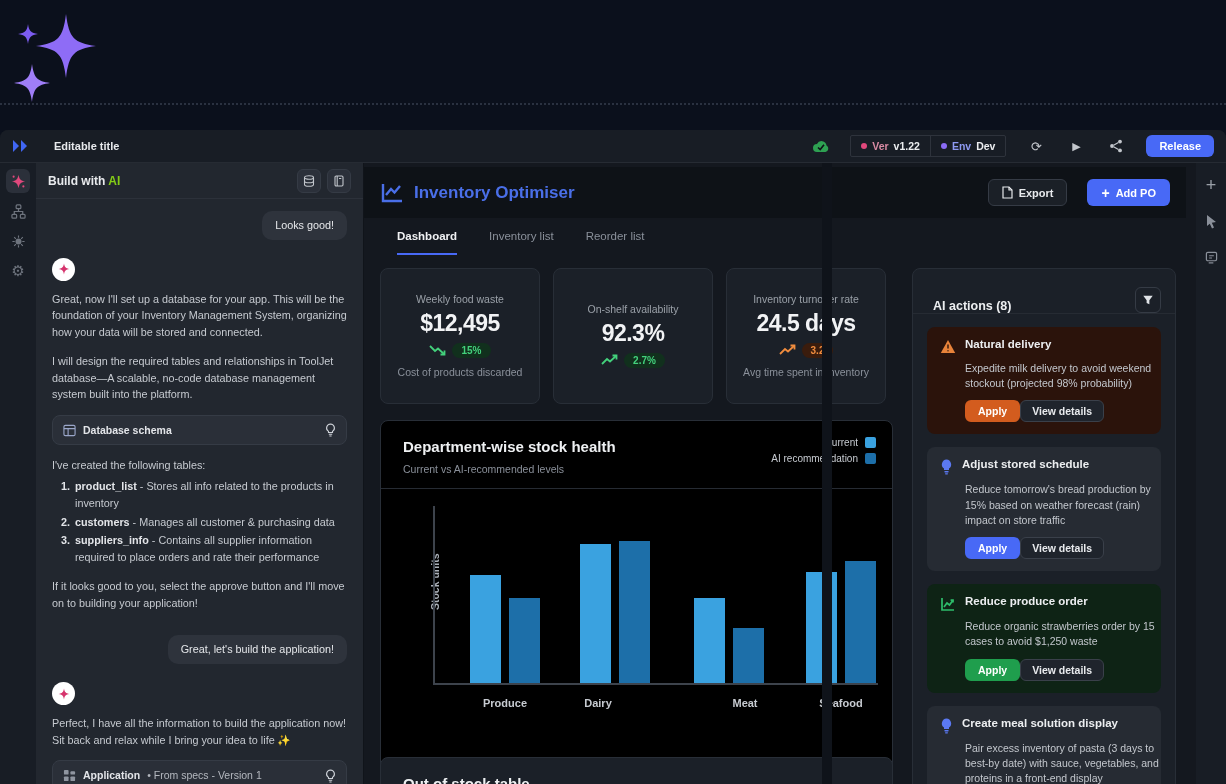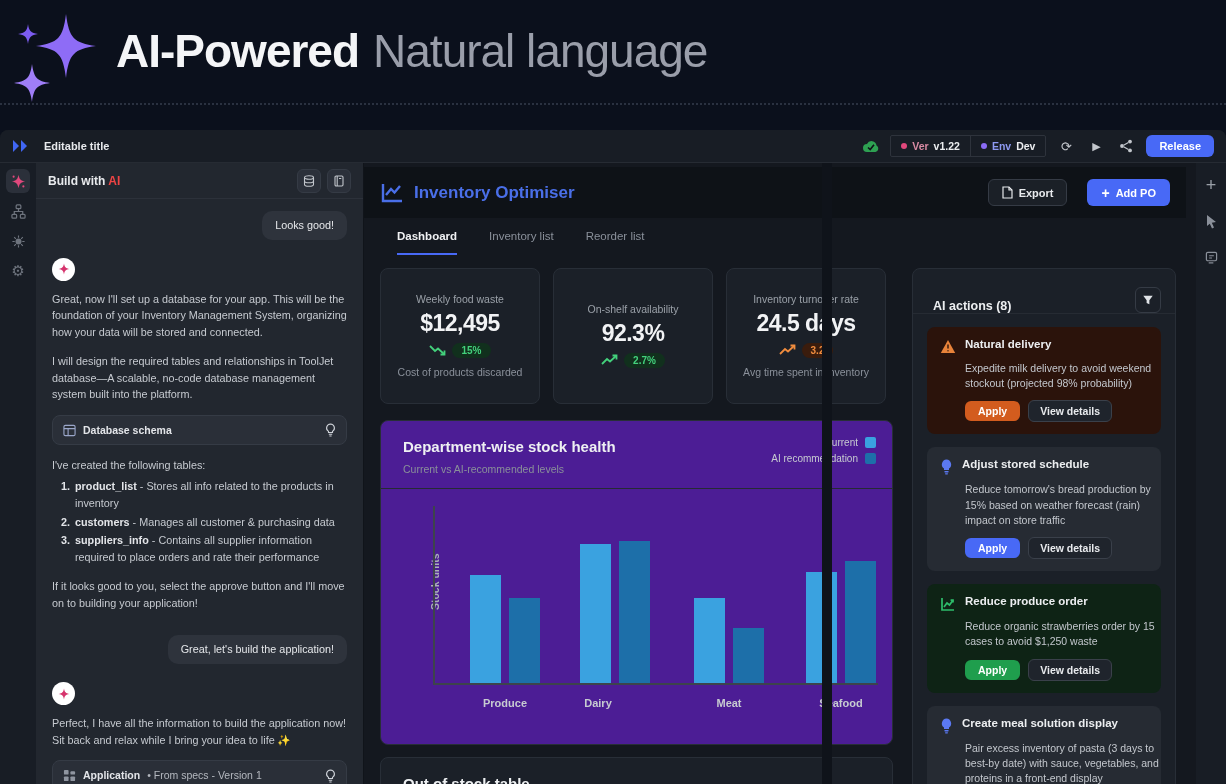--- a/index.html
+++ b/index.html
@@ -12,21 +12,21 @@
   .banner-title { position:absolute; left:116px; top:24px; font-size:46px; letter-spacing:-1px; white-space:nowrap; }
   .b-bold { font-weight:700; color:#f4f5f7; }
   .b-light { font-weight:400; color:#9a9eaa; margin-left:14px; }
   .banner-divider { position:absolute; top:103px; left:0; width:100%; border-top:2px dotted #2a3140; }
 
   
   .app { position:absolute; top:130px; left:0; width:1226px; height:654px; background:#14181f;
          overflow:hidden; border-radius:8px 8px 0 0; }
 
   .appbar { position:absolute; top:0; left:0; width:100%; height:33px; background:#181d25;
-            border-bottom:1px solid #262b33; display:flex; align-items:center; padding:0 12px; gap:10px; }
+            border-bottom:1px solid #262b33; display:flex; align-items:center; padding:0 12px; gap:20px; }
   .appbar-title { font-size:11px; font-weight:700; color:#e8eaed; }
   .spacer { flex:1; }
   .pills { display:flex; border:1px solid #2e333c; border-radius:2px; height:22px; align-items:stretch; }
   .pill { display:flex; align-items:center; gap:5px; padding:0 10px; font-size:10.5px; }
   .pill + .pill { border-left:1px solid #2e333c; }
   .dot { width:6px; height:6px; border-radius:50%; }
   .dot-pink { background:#e0487c; } .dot-purple { background:#8b6cf6; }
   .pill-label-ver { color:#d98aa3; font-weight:600; }
   .pill-label-env { color:#8e9af2; font-weight:600; }
   .pill-value { color:#eceef0; font-weight:700; }
@@ -37,21 +37,21 @@
   .left-rail { position:absolute; top:33px; left:0; width:36px; height:621px; background:#181d25; }
   .rail-icon { width:24px; height:24px; margin:6px auto; display:flex; align-items:center; justify-content:center;
                color:#6e747e; border-radius:6px; font-size:15px; }
   .rail-icon.active { background:#2b303a; }
 
   
   .chat-panel { position:absolute; top:33px; left:36px; width:328px; height:621px; background:#22272f;
                 border-right:1px solid #10141a; overflow:hidden; }
   .chat-header { height:36px; border-bottom:1px solid #2c313a; display:flex; align-items:center; padding:0 12px; }
   .chat-title { font-size:12px; font-weight:700; color:#e8eaed; }
-  .chat-title .ai { color:#ef4444; font-weight:700; }
+  .chat-title .ai { color:#84cc16; font-weight:700; }
   .hdr-btns { margin-left:auto; display:flex; gap:6px; }
   .hdr-btn { width:24px; height:24px; background:#2b303a; border:1px solid #353b45; border-radius:6px;
              display:flex; align-items:center; justify-content:center; cursor:pointer; }
   .chat-body { padding:12px 16px; font-size:10.8px; line-height:1.55; color:#c6cad0; }
   .bubble { background:#2e333c; color:#e5e7ea; border-radius:10px; padding:6px 13px; width:max-content;
             margin-left:auto; margin-bottom:18px; font-size:10.8px; }
   .avatar { width:23px; height:23px; background:#fff; border-radius:50%; display:flex; align-items:center;
             justify-content:center; margin-bottom:10px; }
   .msg { margin-bottom:12px; }
   .tool-card { background:#2a2f38; border:1px solid #353b45; border-radius:8px; padding:6px 10px;
@@ -86,21 +86,21 @@
               display:flex; flex-direction:column; align-items:center; justify-content:center; text-align:center;
               padding:8px; gap:5px; }
   .kpi-title { font-size:10.5px; color:#9aa0a8; }
   .kpi-value { font-size:23px; font-weight:700; color:#f2f3f5; letter-spacing:-0.5px; }
   .kpi-delta { display:flex; align-items:center; gap:6px; }
   .pill-badge { font-size:10px; font-weight:700; border-radius:10px; padding:2px 9px; }
   .pill-badge.green { background:#11301d; color:#43d17c; }
   .pill-badge.orange { background:#3a1c0d; color:#f08c3e; }
   .kpi-caption { font-size:10.5px; color:#8a909a; line-height:1.35; }
 
-  .chart-card { position:absolute; top:257px; left:16px; width:513px; height:325px; background:#4c1d95;
+  .chart-card { position:absolute; top:257px; left:16px; width:513px; height:365px; background:#000000;
                 border:1px solid #282e37; border-radius:8px; }
   .cc-title { position:absolute; top:17px; left:22px; font-size:15px; font-weight:700; color:#eef0f2; }
   .cc-sub { position:absolute; top:42px; left:22px; font-size:10.5px; color:#8a909a; }
   .legend { position:absolute; top:16px; right:16px; display:flex; flex-direction:column; gap:5px; align-items:flex-end; }
   .legend-item { display:flex; align-items:center; gap:7px; font-size:10px; color:#c7cbd1; }
   .legend-swatch { width:11px; height:11px; border-radius:2px; }
   .cc-divider { position:absolute; top:67px; left:0; width:100%; border-top:1px solid #262b33; }
   .plot { position:absolute; top:85px; left:52px; width:445px; height:177px; }
   .axis-y { position:absolute; left:0; top:0; width:2px; height:100%; background:#3d434c; }
   .axis-x { position:absolute; left:0; bottom:-2px; width:100%; height:2px; background:#3d434c; }
@@ -123,21 +123,21 @@
   .ai-divider { border-top:1px solid #262b33; }
   .ai-cards { padding:13px 14px; display:flex; flex-direction:column; gap:13px; }
   .action-card { border-radius:8px; padding:11px 13px 12px 13px; }
   .action-card.warning { background:#2b130b; }
   .action-card.info { background:#262b33; }
   .action-card.success { background:#0e2315; }
   .ac-head { display:flex; align-items:flex-start; gap:9px; }
   .ac-icon { flex:none; margin-top:1px; }
   .ac-title { font-size:11.5px; font-weight:700; color:#eceef0; }
   .ac-desc { font-size:10.5px; color:#c3c7cd; line-height:1.45; margin:3px 0 9px 25px; width:205px; }
-  .ac-btns { display:flex; gap:8px; margin-left:25px;align-items:center; }
+  .ac-btns { display:flex; margin-left:25px; }
   .apply-btn { border:none; border-radius:6px; color:#fff; font-size:10.5px; font-weight:700; padding:4px 13px; cursor:pointer; }
   .apply-btn.orange { background:#d35c1e; }
   .apply-btn.blue { background:#4869f6; }
   .apply-btn.green { background:#1f9e4d; }
   .details-btn { background:#1f242c; border:1px solid #3a404a; border-radius:6px; color:#e8eaed;
                  font-size:10.5px; font-weight:700; padding:4px 11px; cursor:pointer; }
 
   .scroll-strip { position:absolute; top:33px; left:822px; width:10px; height:621px; background:#0f131a; }
   .right-rail { position:absolute; top:33px; right:0; width:30px; height:621px; background:#181d25;
                 display:flex; flex-direction:column; align-items:center; padding-top:10px; gap:12px; }
@@ -145,23 +145,20 @@
 </style>
 </head>
 <body>
 
 <div class="banner">
   <svg class="logo" width="100" height="100" viewBox="0 0 100 100">
     <path d="M58 8 C61 32 66 37 88 40 C66 43 61 48 58 72 C55 48 50 43 28 40 C50 37 55 32 58 8 Z" fill="#8e6cf6"></path>
     <path d="M24 58 C26 72 29 75 42 77 C29 79 26 82 24 96 C22 82 19 79 6 77 C19 75 22 72 24 58 Z" fill="#9f7ef8"></path>
     <path d="M20 18 C21 25 23 27 30 28 C23 29 21 31 20 38 C19 31 17 29 10 28 C17 27 19 25 20 18 Z" fill="#7c5cf0"></path>
   </svg>
-  <div class="banner-title">
-    <span class="b-bold">AI-Powered</span><span class="b-light">Natural language</span>
-  </div>
   <div class="banner-divider"></div>
 </div>
 
 <div class="app">
 
   <div class="appbar">
     <svg width="22" height="14" viewBox="0 0 22 14">
       <path d="M1 1 L7 7 L1 13 Z" fill="#4066f5"></path>
         <path d="M9 1 L15 7 L9 13 Z" fill="#4066f5"></path>
     </svg>
@@ -389,21 +386,21 @@
       <div class="bar" style="left: 37px; height: 108px; background: rgb(58, 162, 224);"></div>
           <div class="bar" style="left: 147px; height: 139px; background: rgb(58, 162, 224);"></div>
           <div class="bar" style="left: 261px; height: 85px; background: rgb(58, 162, 224);"></div>
           <div class="bar" style="left: 373px; height: 111px; background: rgb(58, 162, 224);"></div>
           <div class="bar" style="left: 76px; height: 85px; background: rgb(29, 111, 169);"></div>
           <div class="bar" style="left: 186px; height: 142px; background: rgb(29, 111, 169);"></div>
           <div class="bar" style="left: 300px; height: 55px; background: rgb(29, 111, 169);"></div>
           <div class="bar" style="left: 412px; height: 122px; background: rgb(29, 111, 169);"></div>
           <div class="xlabel" style="left: 72px;">Produce</div>
           <div class="xlabel" style="left: 165px;">Dairy</div>
-          <div class="xlabel" style="left: 296px;">Meat</div>
+          <div class="xlabel" style="left: 312px;">Meat</div>
           <div class="xlabel" style="left: 408px;">Seafood</div>
         </div>
     </div>
 
     <div class="bottom-card">
       <div class="bc-title">Out of stock table</div>
     </div>
 
     <div class="ai-panel">
       <div class="ai-head">

